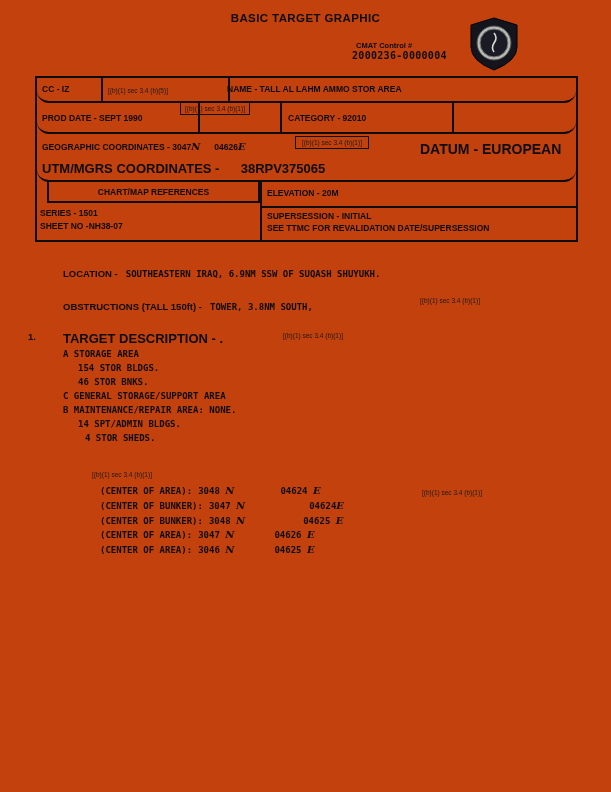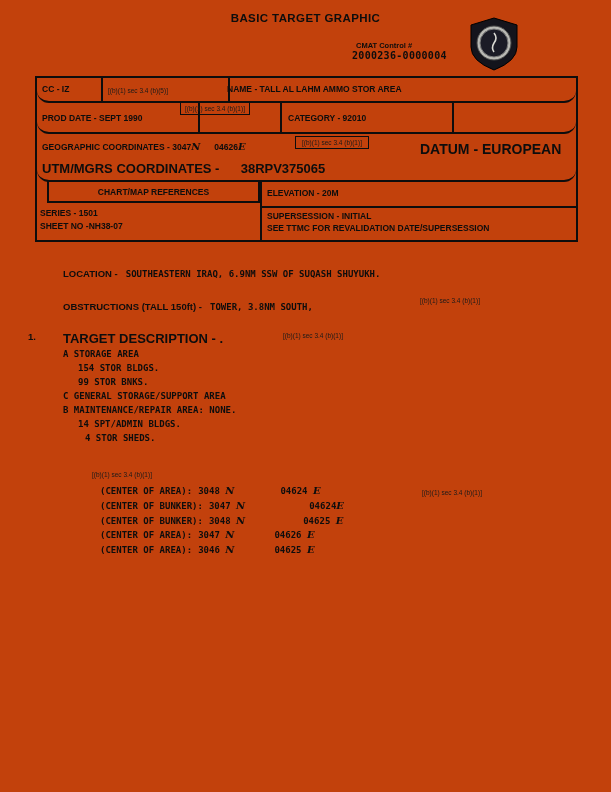--- a/index.html
+++ b/index.html
@@ -147,21 +147,21 @@
   </div>
   <div class="obs-redact redact">[(b)(1) sec 3.4 (b)(1)]</div>
 
   <div class="sec-num">1.</div>
   <div class="target-label">TARGET DESCRIPTION - .</div>
   <div class="target-redact redact">[(b)(1) sec 3.4 (b)(1)]</div>
 
   <div class="items">
     <div>A STORAGE AREA</div>
     <div class="ind1">154 STOR BLDGS.</div>
-    <div class="ind1">99 STOR BNKS.</div>
+    <div class="ind1">46 STOR BNKS.</div>
     <div>C GENERAL STORAGE/SUPPORT AREA</div>
     <div>B MAINTENANCE/REPAIR AREA: NONE.</div>
     <div class="ind1">14 SPT/ADMIN BLDGS.</div>
     <div class="ind2">4 STOR SHEDS.</div>
   </div>
 
   <div class="coord-redact redact">[(b)(1) sec 3.4 (b)(1)]</div>
 
   <div class="coords">
     <div class="crow cr1">

